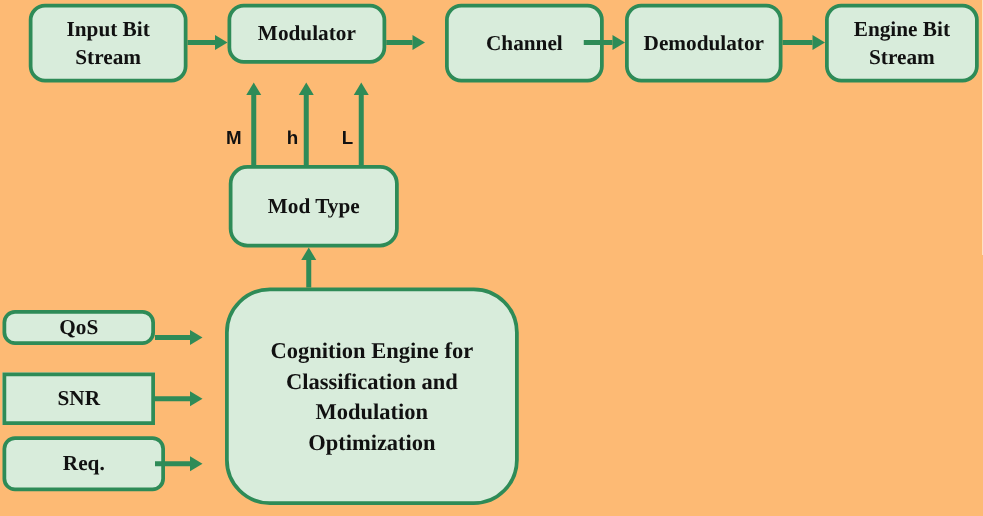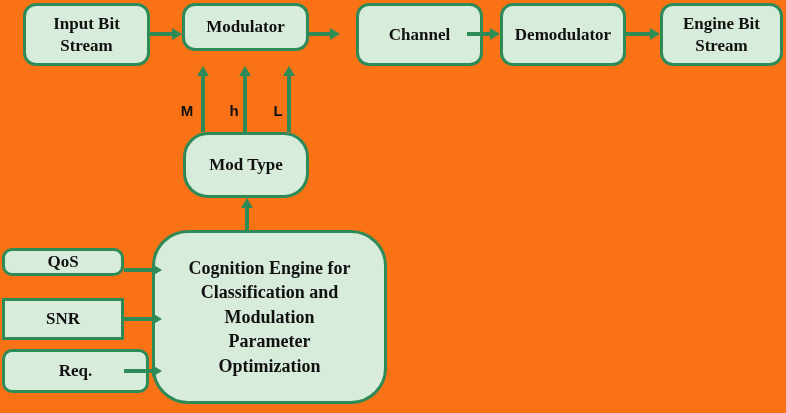--- a/index.html
+++ b/index.html
@@ -1,42 +1,42 @@
 <!DOCTYPE html>
 <html><head>
 <meta charset="utf-8">
 <style>
   html,body { margin:0; padding:0; background:#ffffff; }
   .canvas {
-    position:relative; width:786px; height:413px; background:#f97316;
+    position:relative; width:786px; height:413px; background:#fdba74;
     font-family:"Liberation Serif","DejaVu Serif",serif; overflow:hidden;
   }
   .box {
     position:absolute; box-sizing:border-box;
     background:#d8ecdb; border:3.5px solid #2e8b57;
     display:flex; flex-direction:column; align-items:center; justify-content:center;
     text-align:center; font-weight:bold; color:#111111;
     font-size:17px; line-height:22px; border-radius:13px;
   }
   .box span { display:block; }
 
   
   #box-input       { left:23px;  top:3px;   width:127px; height:63px; }
   #box-modulator   { left:182px; top:3px;   width:127px; height:48px; }
   #box-channel     { left:356px; top:3px;   width:127px; height:63px; }
   #box-demodulator { left:500px; top:3px;   width:126px; height:63px; }
   #box-output      { left:660px; top:3px;   width:123px; height:63px; }
 
   
-  #box-modtype     { left:183px; top:132px; width:126px; height:66px; border-radius:25px; }
-  #box-cognition   { left:152px; top:230px; width:235px; height:174px; border-radius:36px;
+  #box-modtype     { left:183px; top:132px; width:136px; height:66px; border-radius:15px; }
+  #box-cognition   { left:180px; top:230px; width:235px; height:174px; border-radius:36px;
                      font-size:18px; line-height:24.5px; }
   #box-qos         { left:2px;   top:248px; width:122px; height:28px; border-radius:10px; }
   #box-snr         { left:2px;   top:298px; width:122px; height:42px; border-radius:0; }
-  #box-req         { left:2px;   top:349px; width:147px; height:44px; border-radius:10px; line-height:20px; }
+  #box-req         { left:2px;   top:349px; width:130px; height:44px; border-radius:10px; line-height:20px; }
 
   
   .arrow-r { position:absolute; height:3.5px; background:#2e8b57; }
   .arrow-r::after {
     content:""; position:absolute; right:-10px; top:-4.25px;
     border-left:10px solid #2e8b57; border-top:6px solid transparent; border-bottom:6px solid transparent;
   }
   .arrow-u { position:absolute; width:3.5px; background:#2e8b57; }
   .arrow-u::before {
     content:""; position:absolute; top:-10px; left:-4.25px;
@@ -88,21 +88,20 @@
   </div>
 
   <div class="box" id="box-modtype">
     <span>Mod Type</span>
   </div>
 
   <div class="box" id="box-cognition">
     <span>Cognition Engine for</span>
     <span>Classification and</span>
     <span>Modulation</span>
-    <span>Parameter</span>
     <span>Optimization</span>
   </div>
 
   <div class="box" id="box-qos">
     <span>QoS</span>
   </div>
   <div class="box" id="box-snr">
     <span>SNR</span>
   </div>
   <div class="box" id="box-req">

